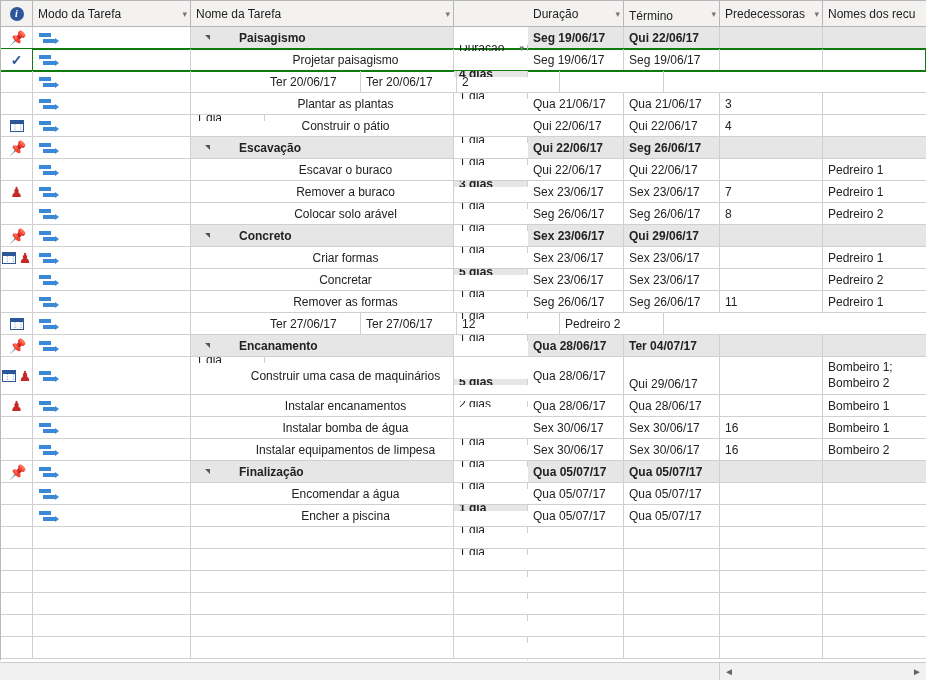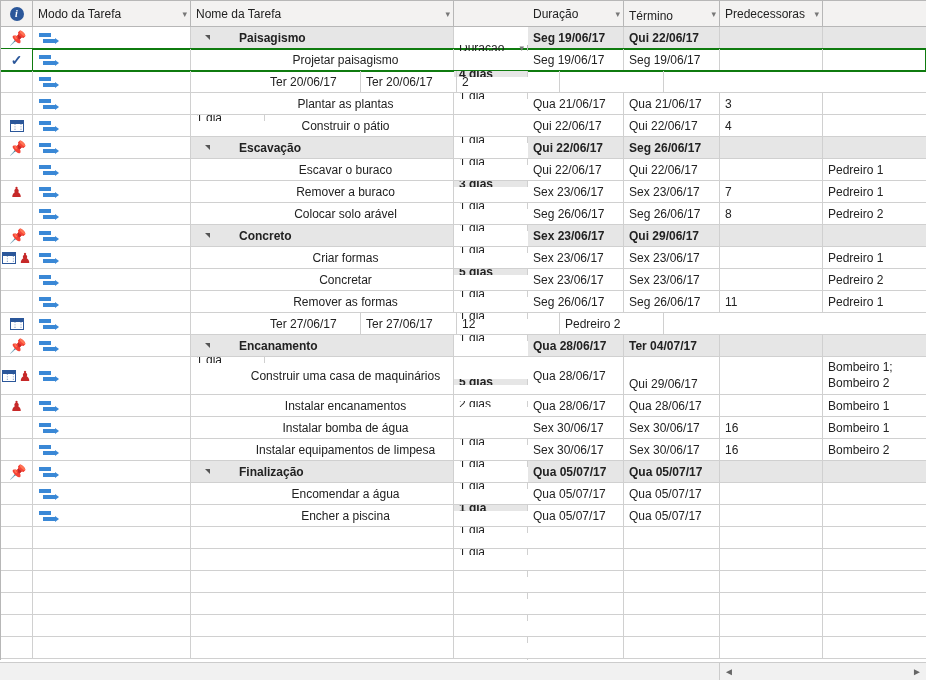--- a/index.html
+++ b/index.html
@@ -219,20 +219,23 @@
         <span class="hdr-arrow">▾</span>
       </div>
     <div class="cell c6">
         <span>Término</span>
         <span class="hdr-arrow">▾</span>
       </div>
     <div class="cell c7">
         <span>Predecessoras</span>
         <span class="hdr-arrow">▾</span>
       </div>
+    <div class="cell c8">
+        <span>Nomes dos recu</span>
+      </div>
   </div>
   <div id="rows-container">
       <div class="row summary">
         <div class="cell c1">
           <span class="pin-icon">📌</span>
         </div>
         <div class="cell c2">
           <span class="mode-icon">
             <span class="bar1"></span>
             <span class="bar2"></span>

